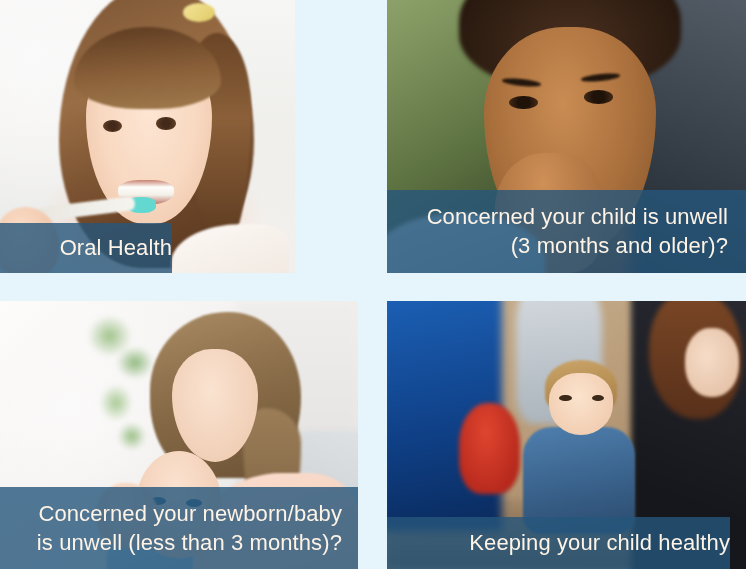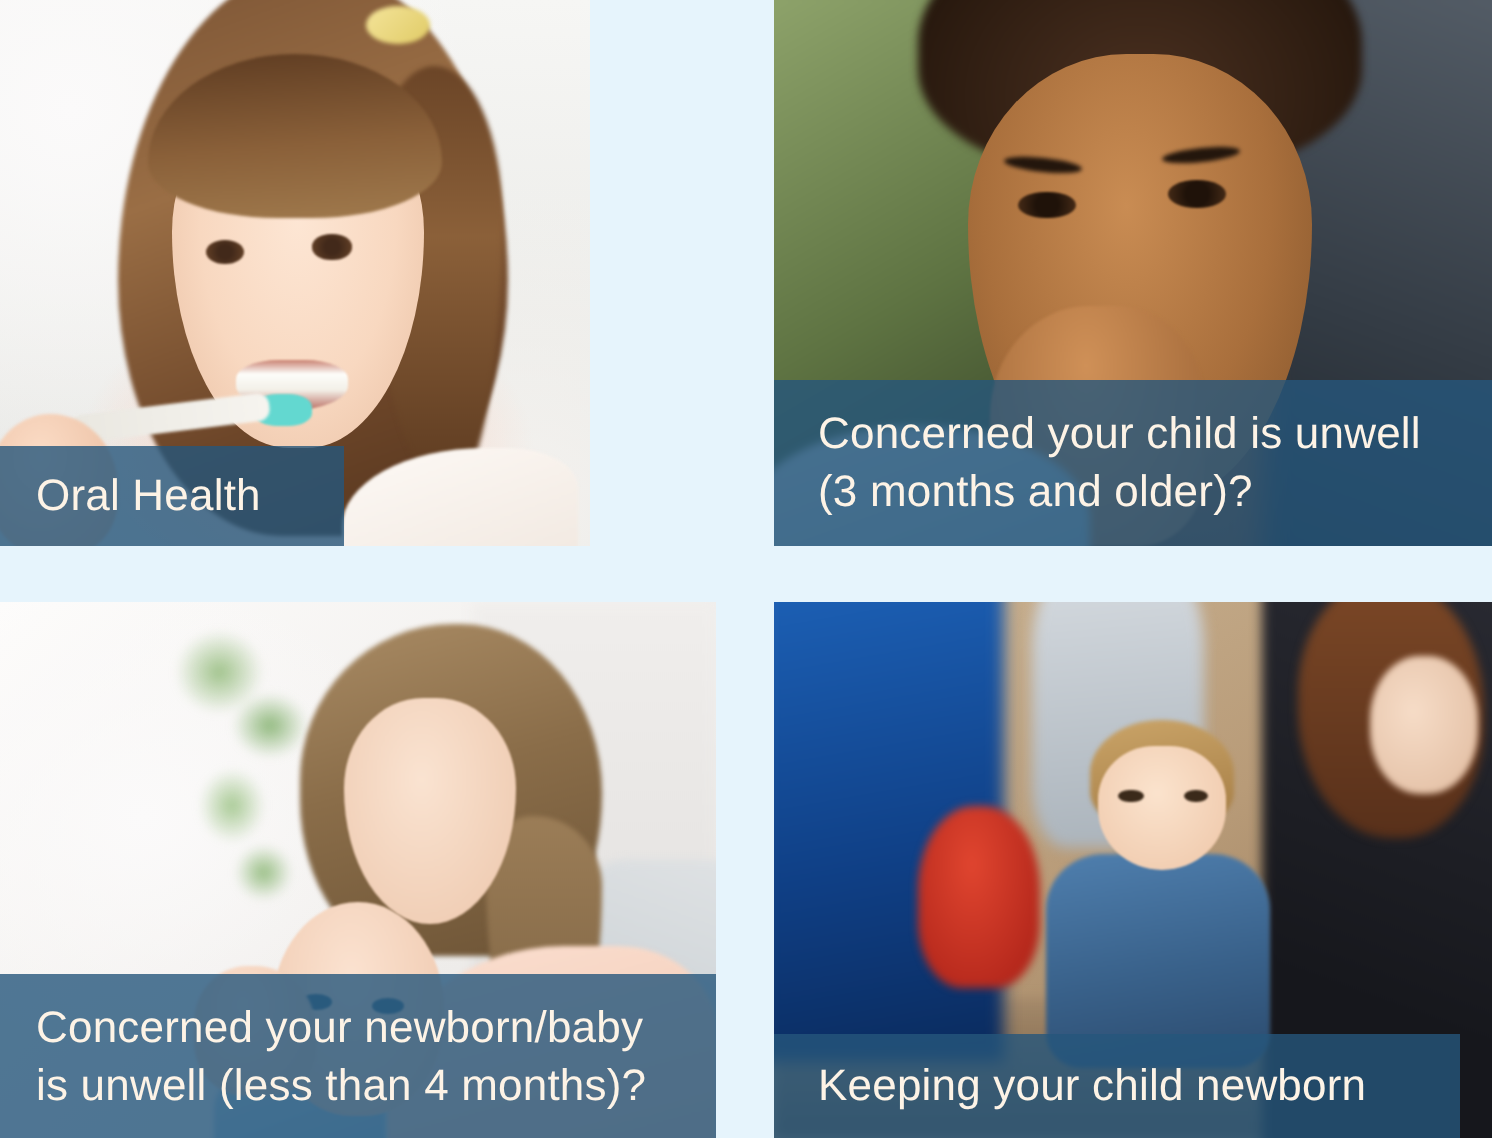--- a/index.html
+++ b/index.html
@@ -19,20 +19,21 @@
     position: relative;
     width: 746px;
     height: 569px;
     background: #e6f4fc;
   }
 
   .card {
     position: absolute;
     overflow: hidden;
     background: #0369a1;
+    text-align: right;
   }
 
   
   #card-oral-health      { left: 0px;   top: 0px;   width: 295px; height: 273px; }
   #card-child-unwell     { left: 387px; top: 0px;   width: 359px; height: 273px; }
   #card-newborn-unwell   { left: 0px;   top: 301px; width: 358px; height: 268px; }
   #card-keeping-healthy  { left: 387px; top: 301px; width: 359px; height: 268px; }
 
   .photo {
     position: absolute;
@@ -373,34 +374,34 @@
       <div class="mo-hair"></div>
       <div class="mo-braid"></div>
       <div class="mo-face"></div>
       <div class="mo-shoulder"></div>
       <div class="mo-baby-body"></div>
       <div class="mo-baby-head"></div>
       <div class="mo-baby-eye l"></div>
       <div class="mo-baby-eye r"></div>
       <div class="mo-hand"></div>
     </div>
-    <div id="caption-newborn-unwell" class="caption">Concerned your newborn/baby is unwell (less than 4 months)?</div>
+    <div id="caption-newborn-unwell" class="caption">Concerned your newborn/baby is unwell (less than 3 months)?</div>
   </a>
 
   <a id="card-keeping-healthy" class="card" href="#">
     <div class="photo photo-playgroup">
       <div class="pg-floor"></div>
       <div class="pg-blue-left"></div>
       <div class="pg-bg-child"></div>
       <div class="pg-adult-right"></div>
       <div class="pg-adult-hair"></div>
       <div class="pg-adult-face"></div>
       <div class="pg-red-toy"></div>
       <div class="pg-child-body"></div>
       <div class="pg-child-hair"></div>
       <div class="pg-child-face"></div>
       <div class="pg-child-eye l"></div>
       <div class="pg-child-eye r"></div>
     </div>
-    <div id="caption-keeping-healthy" class="caption">Keeping your child newborn</div>
+    <div id="caption-keeping-healthy" class="caption">Keeping your child healthy</div>
   </a>
 
 </div>
 
 </body></html>

